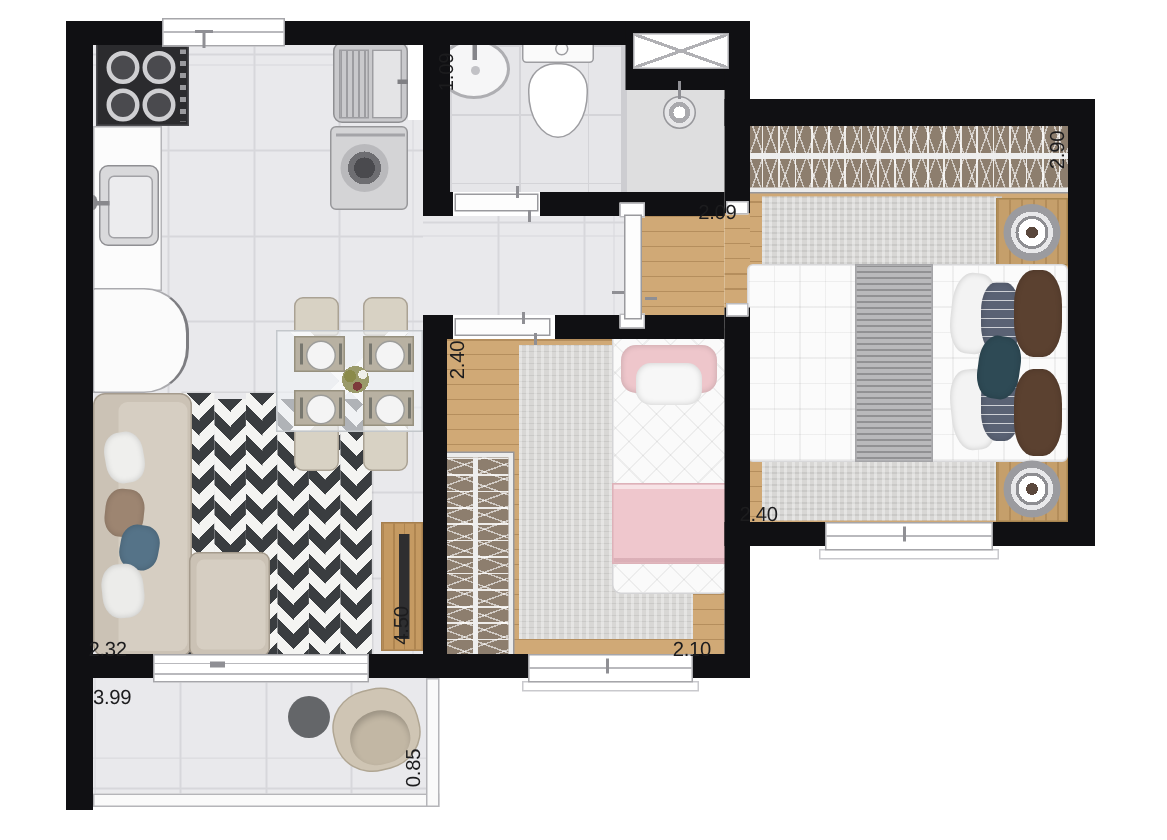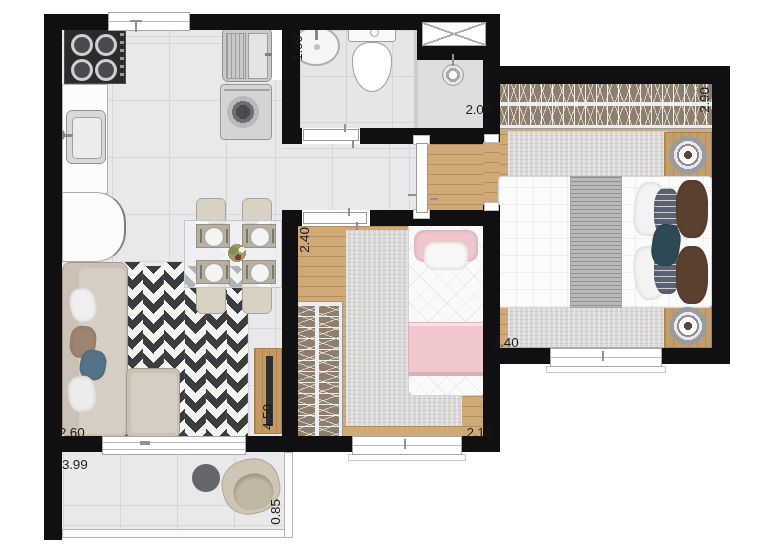--- a/index.html
+++ b/index.html
@@ -245,40 +245,40 @@
   <div class="mark" style="left:404px;top:439px;width:2px;height:10px;"></div>
 
   <div class="white-opening" style="left:550px;top:348px;width:112px;height:19px;
        background-image:linear-gradient(180deg,transparent 8px,#b9b9bd 8px 9px,transparent 9px);"></div>
   <div class="sill" style="left:546px;top:366px;width:120px;height:7px;"></div>
   <div class="mark" style="left:602px;top:351px;width:2px;height:10px;"></div>
 
   <div class="dim v" style="left:275px;top:40px;">
       <span>1.09</span>
     </div>
-  <div class="dim" style="left:447px;top:101px;justify-content:flex-end;">
+  <div class="dim" style="left:447px;top:133px;justify-content:flex-end;">
       <span>2.09</span>
     </div>
   <div class="dim v" style="left:682px;top:92px;">
       <span>2.90</span>
     </div>
   <div class="dim" style="left:493px;top:334px;justify-content:flex-start;">
       <span>2.40</span>
     </div>
   <div class="dim v" style="left:282px;top:232px;">
       <span>2.40</span>
     </div>
-  <div class="dim" style="left:448px;top:424px;justify-content:flex-end;align-items:flex-end;">
+  <div class="dim" style="left:430px;top:424px;justify-content:flex-end;align-items:flex-end;">
       <span>2.10</span>
     </div>
   <div class="dim v" style="left:245px;top:409px;">
       <span>4.50</span>
     </div>
   <div class="dim" style="left:59px;top:424px;justify-content:flex-start;">
-      <span>2.60</span>
+      <span>2.32</span>
     </div>
   <div class="dim" style="left:62px;top:456px;justify-content:flex-start;">
       <span>3.99</span>
     </div>
   <div class="dim v" style="left:253px;top:504px;">
       <span>0.85</span>
     </div>
 
 </div>
 

